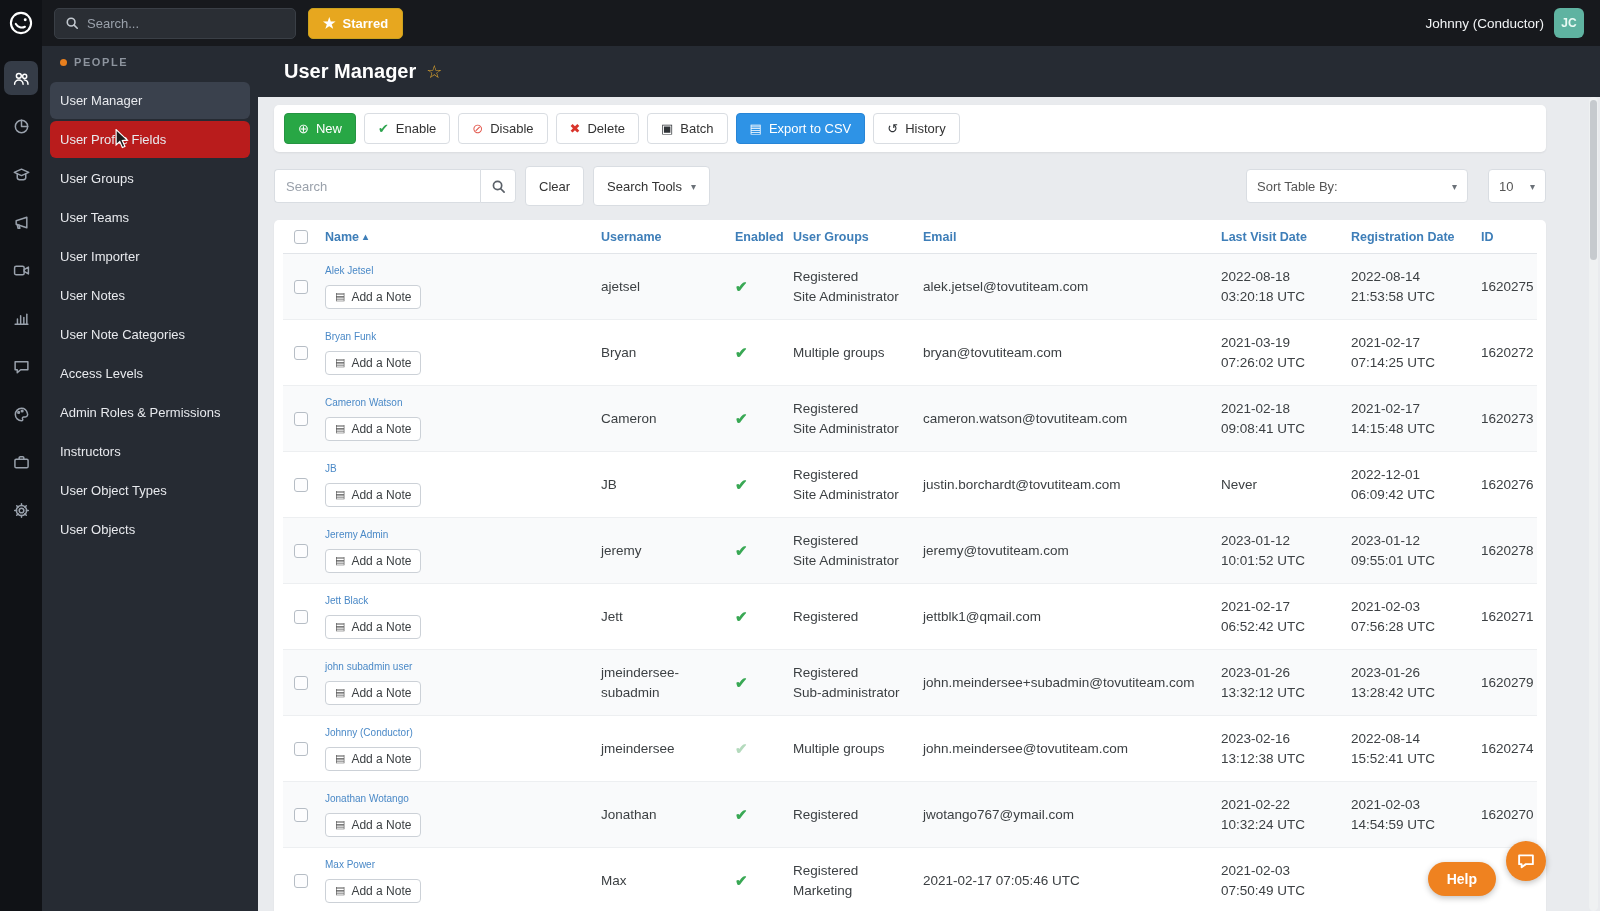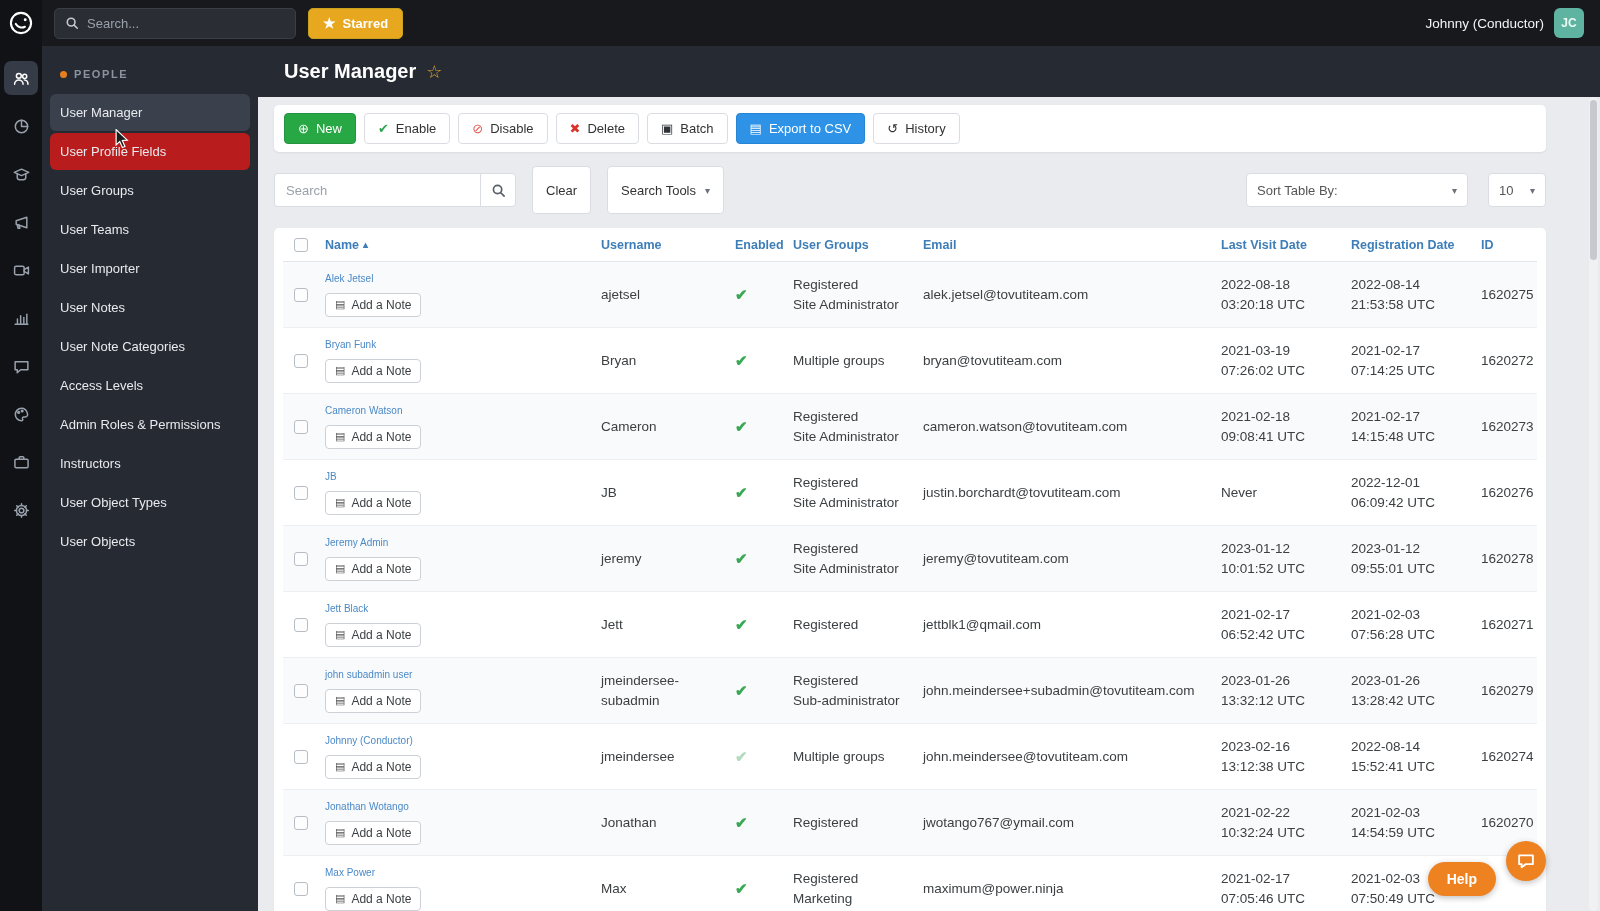--- a/index.html
+++ b/index.html
@@ -19,21 +19,21 @@
 
   
   .rail{position:absolute;left:0;top:0;width:42px;height:911px;background:#101216;z-index:8;display:flex;flex-direction:column;align-items:center}
   .rail-logo{height:46px;display:flex;align-items:center;justify-content:center;color:#fff}
   .rail-items{display:flex;flex-direction:column;align-items:center;padding-top:8px}
   .rail-item{width:34px;height:34px;margin:7px 0;border-radius:7px;display:flex;align-items:center;justify-content:center;color:#99a1ac;cursor:pointer}
   .rail-item.active{background:#353c47;color:#fff}
   .rail-ic{display:flex;align-items:center;justify-content:center}
 
   
-  .sidebar{position:absolute;left:42px;top:46px;width:216px;bottom:0;background:#262b33;z-index:6;padding-top:12px}
+  .sidebar{position:absolute;left:42px;top:46px;width:216px;bottom:0;background:#262b33;z-index:6;}
   .side-section{display:flex;align-items:center;gap:7px;color:#8d949e;font-size:11px;font-weight:bold;letter-spacing:1.6px;padding:10px 18px 12px 18px;text-transform:uppercase}
   .side-section .dot{width:7px;height:7px;border-radius:50%;background:#e87f1e;display:inline-block}
   .side-item{margin:2px 8px;padding:10px 10px;border-radius:6px;color:#e8eaee;font-size:13px;cursor:pointer;line-height:17px}
   .side-item.active{background:#3a414d}
   .side-item.hover{background:#b91c1c}
 
   
   .main{position:absolute;left:258px;top:46px;right:0;bottom:0;background:#e9ebee}
   .main-head{height:51px;background:#262b33;display:flex;align-items:center;gap:10px;padding:0 26px}
   .main-head h1{color:#fff;font-size:20px;font-weight:bold}
@@ -46,21 +46,21 @@
   .btn-light{border-color:#d9dde2}
   .btn-success{background:#28a745;border-color:#259442;color:#fff}
   .btn-primary{background:#2e93e6;border-color:#2785d6;color:#fff}
   .btn-ic{font-size:13px;line-height:1;display:inline-flex}
 
   
   .filters{margin-top:14px;display:flex;align-items:center}
   .search-input{width:206px;height:34px;border:1px solid #d9dde2;border-right:none;border-radius:4px 0 0 4px;padding:6px 11px;font-size:13px;color:#555;background:#fff;outline:none}
   .search-input::placeholder{color:#9aa1ab}
   .search-go{width:36px;height:34px;border:1px solid #d9dde2;background:#fff;border-radius:0 4px 4px 0;display:flex;align-items:center;justify-content:center;color:#5a6068;cursor:pointer}
-  .filters .btn{height:48px;margin-left:16px}
+  .filters .btn{height:40px;margin-left:9px}
   .caret{font-size:10px;color:#6b7178;margin-left:2px}
   .spacer{flex:1}
   .select{display:flex;align-items:center;justify-content:space-between;background:#fff;border:1px solid #d9dde2;border-radius:4px;height:34px;padding:0 10px;font-size:13px;color:#555;cursor:pointer}
   .sort-select{width:222px;margin-right:20px}
   .size-select{width:58px}
 
   
   .table-card{margin-top:14px;background:#fff;border-radius:5px 5px 0 0;padding:0 9px;box-shadow:0 1px 2px rgba(20,30,40,.06)}
   .thead,.trow{display:grid;grid-template-columns:36px 276px 134px 58px 130px 298px 130px 130px 60px;align-items:center}
   .thead{height:34px;border-bottom:1px solid #e2e5e9;color:#3e7eb8;font-size:12.5px;font-weight:bold}
@@ -534,21 +534,20 @@
                 <span class="note-ic">▤</span>
                 <span>Add a Note</span>
               </button>
             </div>
             <div class="cell"><span>Max</span></div>
             <div class="cell"><span class="check">✔</span></div>
             <div class="cell">
               <div class="group-line">Registered</div>
               <div class="group-line">Marketing</div>
             </div>
-            <div class="cell"><span>maximum@power.ninja</span></div>
             <div class="cell date-cell"><span>2021-02-17 07:05:46 UTC</span></div>
             <div class="cell date-cell"><span>2021-02-03 07:50:49 UTC</span></div>
             <div class="cell"><span></span></div>
           </div>
         </div>
     </div>
 
   </div>
   <div class="scrollbar">
     <div class="scroll-thumb"></div>

